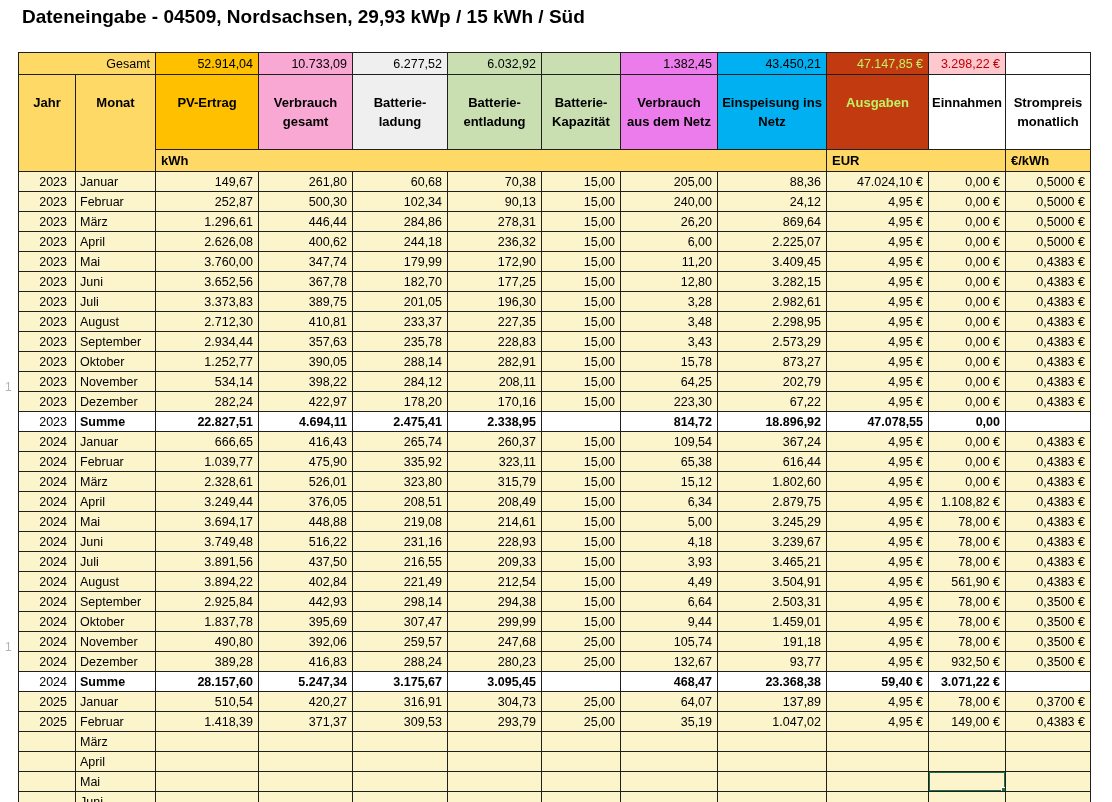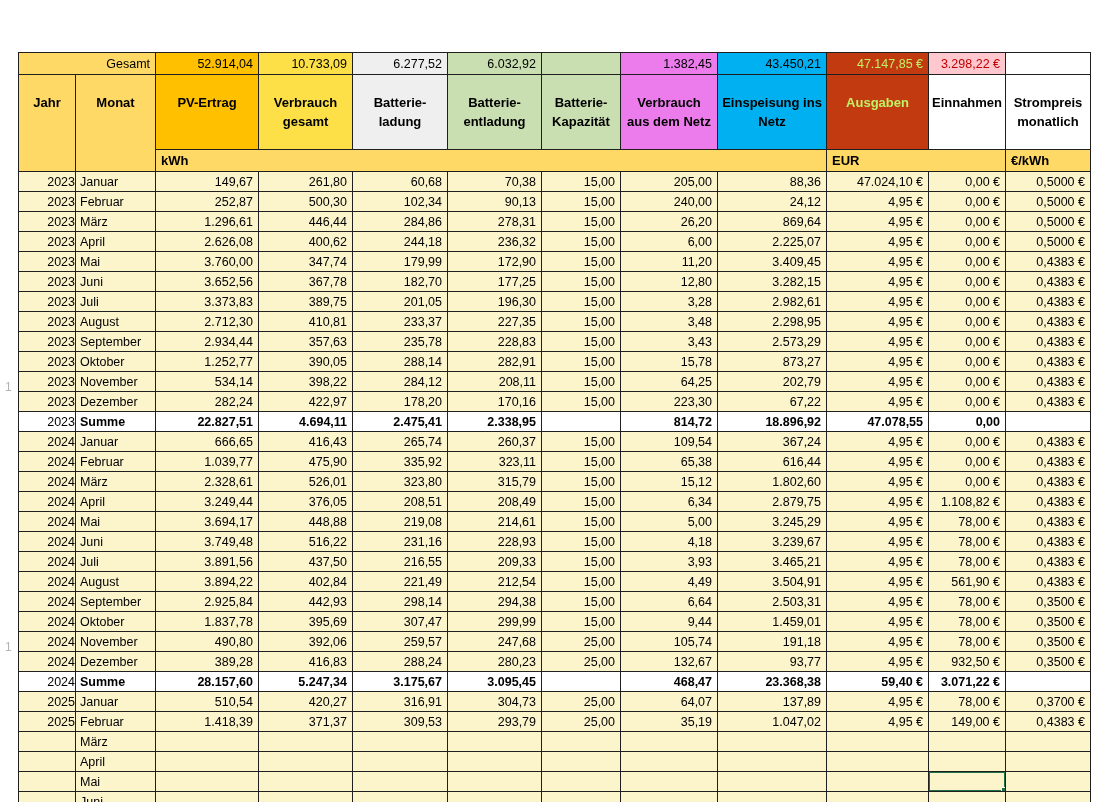--- a/index.html
+++ b/index.html
@@ -14,47 +14,48 @@
   
   tr.gesamt td{height:22px;}
   tr.head th{height:41px;vertical-align:top;text-align:center;font-weight:bold;font-size:13px;line-height:19px;padding:18px 2px;}
   tr.units td{height:22px;text-align:left;font-weight:bold;font-size:13px;background:#FFD966;}
   tr.data td{background:#FCF4CA;}
   tr.summe td{background:#FFFFFF;font-weight:bold;}
   tr.summe td.jahr{font-weight:normal;}
   tr.summe td.monat{font-weight:bold;margin-top:40px;}
   tr.partial td{height:5px;background:#FCF4CA;padding:0;}
   
-  td.jahr{text-align:right;padding-right:0;}
+  td.jahr{text-align:right;padding-right:8px;}
   td.monat{text-align:left;padding-left:4px;}
   td.num{text-align:right;}
   
   .bg-gold{background:#FFD966;}
   .bg-pv{background:#FFC000;}
-  .bg-salmon{background:#fde047;}
+  .bg-salmon{background:#f9a8d4;}
   .bg-gray{background:#EFEFEF;}
   .bg-green{background:#C9DFB1;}
   .bg-violet{background:#EC7CEC;}
   .bg-blue{background:#00B0F0;}
   .bg-red{background:#C23B10;color:#bef264;}
   .bg-pink{background:#FFC7CE;color:#C00000;}
   .bg-white{background:#fff;}
   .t-right{text-align:right;}
   .hl{display:block;}
   
   td.selected{position:relative;}
   td.selected::before{content:"";position:absolute;left:-1px;top:-1px;right:-1px;bottom:-1px;
       border:2px solid #1E7145;pointer-events:none;}
   td.selected::after{content:"";position:absolute;right:-3px;bottom:-3px;width:5px;height:5px;
       background:#1E7145;border:1px solid #fff;}
 </style>
 </head>
 <body>
 
 <div class="stage">
+  <div class="title">Dateneingabe - 04509, Nordsachsen, 29,93 kWp / 15 kWh / Süd</div>
   <div class="gutter-mark gm1">1</div>
   <div class="gutter-mark gm2">1</div>
 
   <table>
     <colgroup>
       <col style="width:57px">
         <col style="width:80px">
         <col style="width:103px">
         <col style="width:94px">
       <col style="width:95px">

